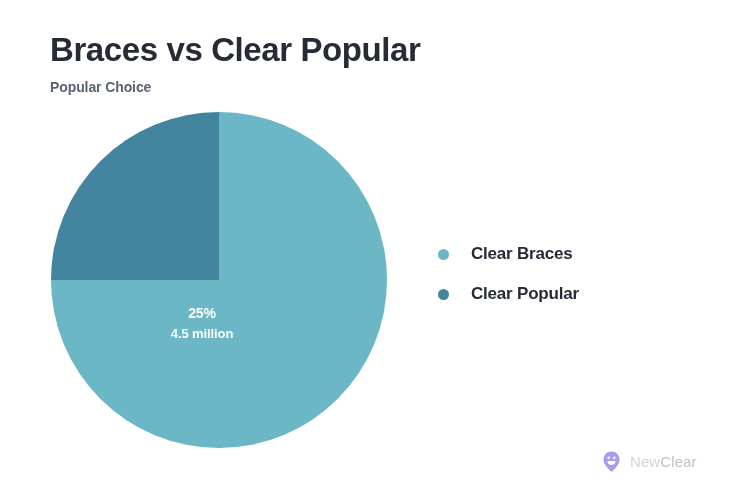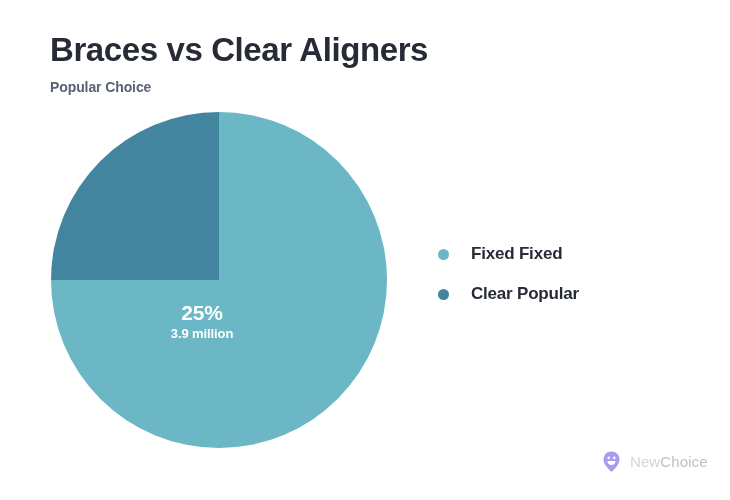--- a/index.html
+++ b/index.html
@@ -59,21 +59,21 @@
 
   .slice-label {
     position: absolute;
     text-align: center;
     color: #ffffff;
     white-space: nowrap;
     pointer-events: none;
   }
   .slice-label .pct {
     display: block;
-    font-size: 21px;
+    font-size: 14px;
     font-weight: bold;
     line-height: 24px;
     letter-spacing: -0.2px;
   }
   .slice-label .val {
     display: block;
     font-size: 13px;
     font-weight: bold;
     line-height: 17px;
     letter-spacing: -0.1px;
@@ -136,56 +136,56 @@
     white-space: nowrap;
   }
   .wm-new { color: #d3d4da; }
   .wm-mouth { color: #bfc0c8; }
 </style>
 </head>
 <body style="background: rgb(255, 255, 255);">
 
 <div class="canvas">
 
-  <div class="chart-title">Braces vs Clear Aligners</div>
+  <div class="chart-title">Braces vs Clear Popular</div>
   <div class="chart-subtitle">Popular Choice</div>
 
   <div class="pie-wrap">
     <svg class="pie-svg" viewBox="0 0 336 336">
 
       <path d="M 168 168 L 168 0 A 168 168 0 1 1 0 168 Z" id="slice-fixed-braces" fill="#6bb7c5"></path>
 
       <path d="M 168 168 L 0 168 A 168 168 0 0 1 168 0 Z" id="slice-clear-aligners" fill="#43849f"></path>
     </svg>
 
     <div class="slice-label label-aligners">
       <span class="pct">25%</span>
-      <span class="val">3.9 million</span>
+      <span class="val">4.5 million</span>
     </div>
 
   </div>
 
   <div class="legend">
     <div class="legend-item">
       <span class="legend-dot" id="legend-dot-0" style="background: rgb(107, 183, 197);"></span>
-      <span class="legend-label">Fixed Fixed</span>
+      <span class="legend-label">Clear Braces</span>
     </div>
     <div class="legend-item">
       <span class="legend-dot" id="legend-dot-1" style="background: rgb(67, 132, 159);"></span>
       <span class="legend-label">Clear Popular</span>
     </div>
   </div>
 
   <div class="watermark">
     <span class="watermark-icon">
       <svg viewBox="0 0 24 24" width="23" height="23">
         <path id="wm-pin" d="M12 1.6 C7.3 1.6 3.6 5.3 3.6 10 C3.6 15.4 10.2 21.4 11.4 22.4 C11.8 22.7 12.2 22.7 12.6 22.4 C13.8 21.4 20.4 15.4 20.4 10 C20.4 5.3 16.7 1.6 12 1.6 Z" fill="#a69cf0"></path>
         <circle cx="9.1" cy="8.2" r="1.35" fill="#ffffff"></circle>
         <circle cx="14.9" cy="8.2" r="1.35" fill="#ffffff"></circle>
         <path d="M7.9 11.6 H16.1 A4.1 4.1 0 0 1 7.9 11.6 Z" fill="#ffffff"></path>
       </svg>
     </span>
     <span class="watermark-text">
-      <span class="wm-new">New</span><span class="wm-mouth">Choice</span>
+      <span class="wm-new">New</span><span class="wm-mouth">Clear</span>
     </span>
   </div>
 
 </div>
 
 </body></html>

